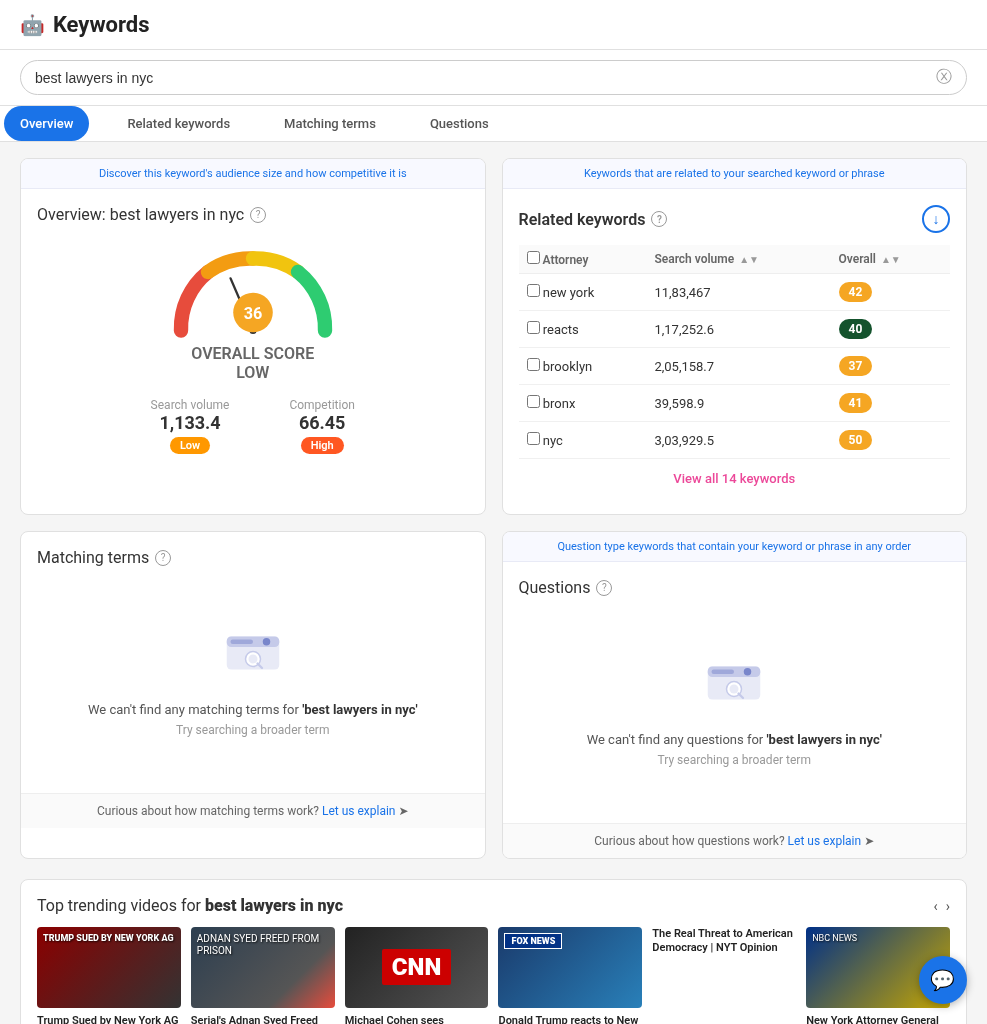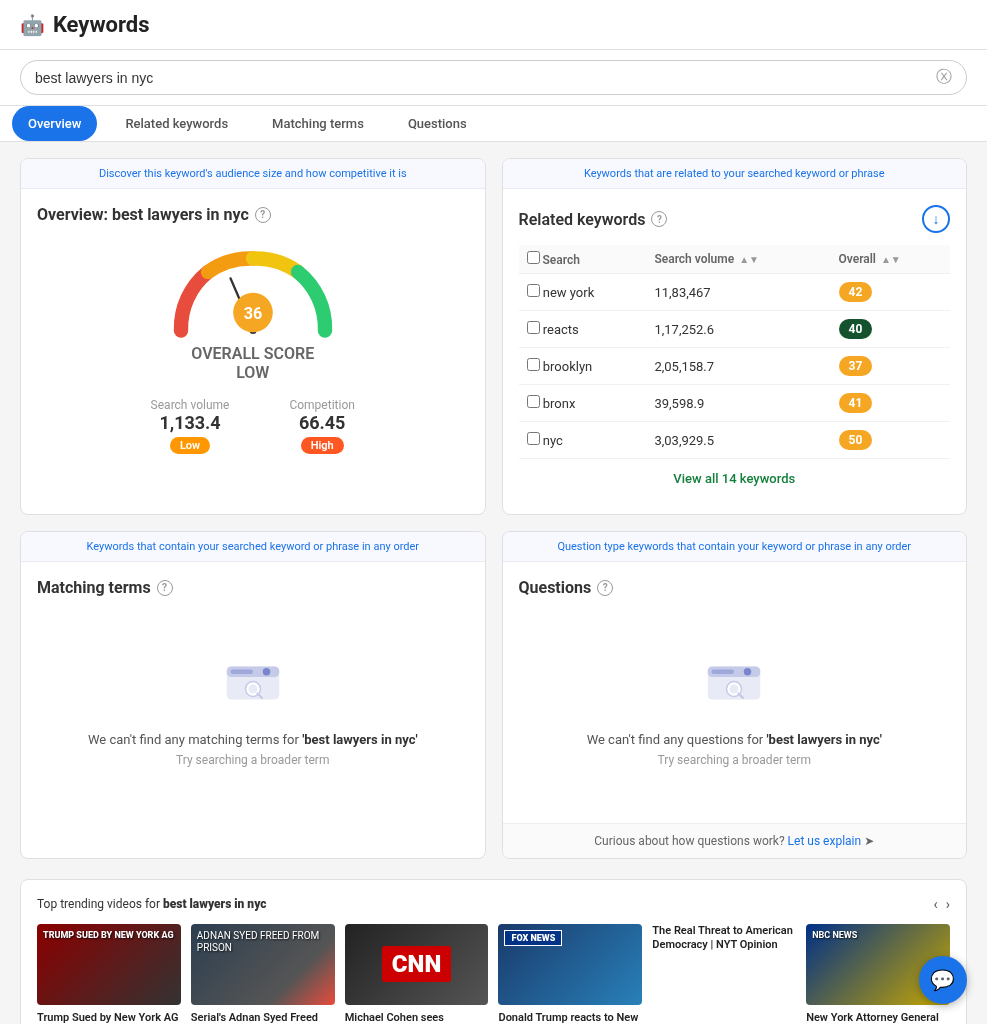--- a/index.html
+++ b/index.html
@@ -10,37 +10,37 @@
     .header-icon { font-size: 20px; margin-right: 8px; }
     .header-title { font-size: 22px; font-weight: 700; color: #222; }
     
     
     .search-bar { background: #fff; padding: 10px 20px; border-bottom: 1px solid #e0e0e0; }
     .search-input-wrapper { display: flex; align-items: center; border: 1px solid #ccc; border-radius: 20px; padding: 6px 14px; width: 100%; position: relative; }
     .search-input { border: none; outline: none; font-size: 14px; flex: 1; color: #333; }
     .search-clear { cursor: pointer; color: #999; font-size: 16px; }
     
     
-    .tabs { background: #fff; padding: 0 12px; border-bottom: 1px solid #e0e0e0; display: flex; gap: 12px; }
+    .tabs { background: #fff; padding: 0 4px; border-bottom: 1px solid #e0e0e0; display: flex; gap: 22px; }
     .tab { padding: 10px 16px; font-size: 13px; cursor: pointer; border-radius: 20px; color: #555; font-weight: 500; }
     .tab.active { background: #1a73e8; color: #fff; }
     
     
     .main { padding: 16px 20px; }
     
     
     .cards-row { display: grid; grid-template-columns: 1fr 1fr; gap: 16px; margin-bottom: 16px; }
     
     .card { background: #fff; border-radius: 8px; border: 1px solid #e0e0e0; overflow: hidden; }
     
     .card-hint { text-align: center; padding: 8px; font-size: 11px; color: #1a73e8; background: #f8f9ff; border-bottom: 1px solid #e8eaf6; }
     .card-body { padding: 16px; }
     
     
-    .overview-title { font-size: 16px; font-weight: 700; margin-bottom: 16px; display: flex; align-items: center; gap: 6px; }
+    .overview-title { font-size: 16px; font-weight: 400; margin-bottom: 16px; display: flex; align-items: center; gap: 6px; }
     .help-icon { width: 16px; height: 16px; border-radius: 50%; border: 1px solid #999; display: inline-flex; align-items: center; justify-content: center; font-size: 10px; color: #999; cursor: pointer; }
     
     
     .gauge-container { display: flex; flex-direction: column; align-items: center; margin-bottom: 16px; }
     .gauge-svg { width: 180px; height: 100px; }
     .gauge-label { font-size: 16px; color: #999; text-align: center; margin-top: 4px; }
     .gauge-label span { display: block; font-weight: 600; color: #666; }
     
     
     .stats-row { display: flex; justify-content: center; gap: 60px; margin-top: 8px; }
@@ -58,39 +58,39 @@
     
     .keywords-table { width: 100%; border-collapse: collapse; }
     .keywords-table th { font-size: 12px; color: #666; font-weight: 600; padding: 6px 8px; text-align: left; border-bottom: 1px solid #eee; background: #fafafa; }
     .keywords-table td { padding: 8px 8px; border-bottom: 1px solid #f0f0f0; font-size: 13px; }
     .overall-badge { display: inline-block; padding: 3px 10px; border-radius: 12px; font-size: 12px; font-weight: 700; color: #fff; }
     .badge-42 { background: #f5a623; }
     .badge-40 { background: #14532d; }
     .badge-37 { background: #f5a623; }
     .badge-41 { background: #f5a623; }
     .badge-50 { background: #f5a623; }
-    .view-all { text-align: center; padding: 12px; color: #15803d; font-size: 13px; font-weight: 500; cursor: pointer; }
+    .view-all { text-align: center; padding: 12px; color: #ec4899; font-size: 13px; font-weight: 500; cursor: pointer; }
     
     
     .bottom-cards-row { display: grid; grid-template-columns: 1fr 1fr; gap: 16px; margin-bottom: 20px; }
     
     .empty-state { display: flex; flex-direction: column; align-items: center; justify-content: center; padding: 40px 20px; text-align: center; min-height: 180px; }
     .empty-icon { margin-bottom: 16px; }
     .empty-icon svg { width: 60px; height: 60px; }
     .empty-text { font-size: 13px; color: #555; }
     .empty-text strong { color: #333; }
     .empty-hint { font-size: 12px; color: #999; margin-top: 6px; }
     
     .curious-bar { padding: 10px 16px; background: #fafafa; border-top: 1px solid #eee; font-size: 12px; color: #666; text-align: center; }
     .curious-link { color: #1a73e8; cursor: pointer; text-decoration: none; }
     
     
     .trending-section { background: #fff; border-radius: 8px; border: 1px solid #e0e0e0; padding: 16px; margin-bottom: 16px; }
     .trending-header { display: flex; justify-content: space-between; align-items: center; margin-bottom: 12px; }
-    .trending-title { font-size: 12px; font-weight: 600; }
+    .trending-title { font-size: 16px; font-weight: 600; }
     .trending-title span { font-weight: 400; }
     .trending-title strong { }
     .nav-arrows { display: flex; gap: 8px; }
     .nav-arrow { cursor: pointer; font-size: 14px; color: #555; }
     
     .videos-grid { display: grid; grid-template-columns: repeat(6, 1fr); gap: 10px; }
     .video-card { cursor: pointer; }
     .video-thumb { width: 100%; aspect-ratio: 16/9; border-radius: 4px; overflow: hidden; margin-bottom: 6px; position: relative; }
     
     .video-title { font-size: 11px; font-weight: 600; color: #222; line-height: 1.3; margin-bottom: 4px; display: -webkit-box; -webkit-line-clamp: 2; -webkit-box-orient: vertical; overflow: hidden; }
@@ -180,21 +180,21 @@
         <div class="related-header">
           <div class="related-title">
             <span>Related keywords</span>
             <span class="help-icon">?</span>
           </div>
           <div class="download-btn">↓</div>
         </div>
         <table class="keywords-table">
           <thead>
             <tr>
-              <th><input type="checkbox" style=""> <span>Search</span></th>
+              <th><input type="checkbox" style=""> <span>Attorney</span></th>
               <th><span>Search volume</span> <span class="sort-icon">▲▼</span></th>
               <th><span>Overall</span> <span class="sort-icon">▲▼</span></th>
             </tr>
           </thead>
           <tbody id="keywords-tbody">
           <tr>
     <td><input type="checkbox" style=""> <span>new york</span></td>
     <td>11,83,467</td>
     <td><span class="overall-badge badge-42">42</span></td>
   </tr>
@@ -221,21 +221,20 @@
             </tbody>
         </table>
         <div class="view-all">View all 14 keywords</div>
       </div>
     </div>
   </div>
 
   <div class="bottom-cards-row">
 
     <div class="card-full">
-      <div class="card-hint">Keywords that contain your searched keyword or phrase in any order</div>
       <div class="card-body">
         <div class="overview-title">
           <span>Matching terms</span>
           <span class="help-icon">?</span>
         </div>
         <div class="empty-state">
           <div class="empty-icon">
             <svg viewBox="0 0 80 60" width="80" height="60">
               <rect x="5" y="8" width="70" height="44" rx="6" fill="#e8eaf6"></rect>
               <rect x="5" y="8" width="70" height="14" rx="6" fill="#c5cae9"></rect>
@@ -245,20 +244,25 @@
               <circle cx="40" cy="38" r="6" fill="#e8eaf6"></circle>
               <line x1="46" y1="44" x2="52" y2="50" stroke="#c5cae9" stroke-width="3" stroke-linecap="round"></line>
             </svg>
           </div>
           <div class="empty-text">
             <span>We can't find any matching terms for </span><strong>'best lawyers in nyc'</strong>
           </div>
           <div class="empty-hint">Try searching a broader term</div>
         </div>
       </div>
+      <div class="curious-bar">
+        <span>Curious about how matching terms work?</span>
+        <a class="curious-link">Let us explain</a>
+        <span> ➤</span>
+      </div>
     </div>
 
     <div class="card-full">
       <div class="card-hint">Question type keywords that contain your keyword or phrase in any order</div>
       <div class="card-body">
         <div class="overview-title">
           <span>Questions</span>
           <span class="help-icon">?</span>
         </div>
         <div class="empty-state">
@@ -332,21 +336,21 @@
     <div class="video-title">Donald Trump reacts to New York attorney general's civil...</div>
 
   </div>
         <div class="video-card">
     <div class="video-title">The Real Threat to American Democracy | NYT Opinion</div>
 
   </div>
         <div class="video-card">
     <div class="video-thumb" style="background: linear-gradient(135deg, #003087 0%, #c8a800 100%);position:relative;">
       <div style="position:absolute;top:0;left:0;right:0;bottom:0;padding:6px;display:flex;align-items:flex-start;">
-              <span style="font-size:9px;font-weight:700;color:#fff;text-transform:uppercase;line-height:1.2;text-shadow:1px 1px 2px rgba(0,0,0,0.8);">NBC NEWS</span>
+              <span style="font-size:9px;font-weight:400;color:#fff;text-transform:uppercase;line-height:1.2;text-shadow:1px 1px 2px rgba(0,0,0,0.8);">NBC NEWS</span>
             </div>
     </div>
     <div class="video-title">New York Attorney General Announces Lawsuit Against...</div>
 
   </div>
       </div>
   </div>
 
 </div>
 

